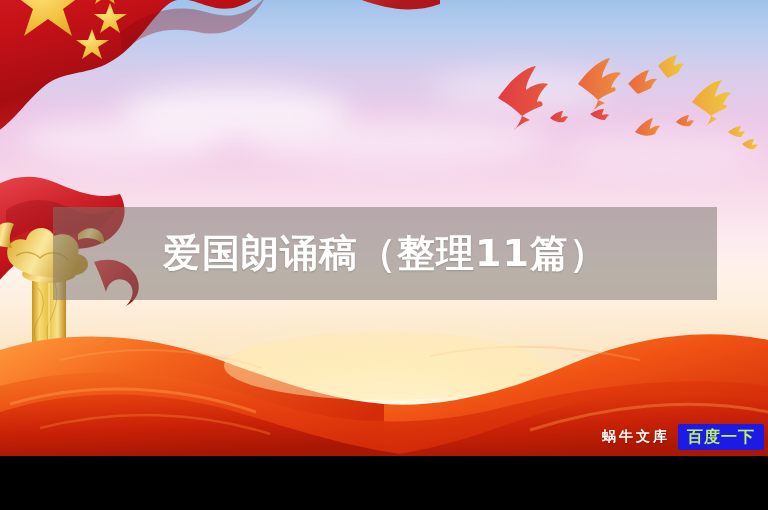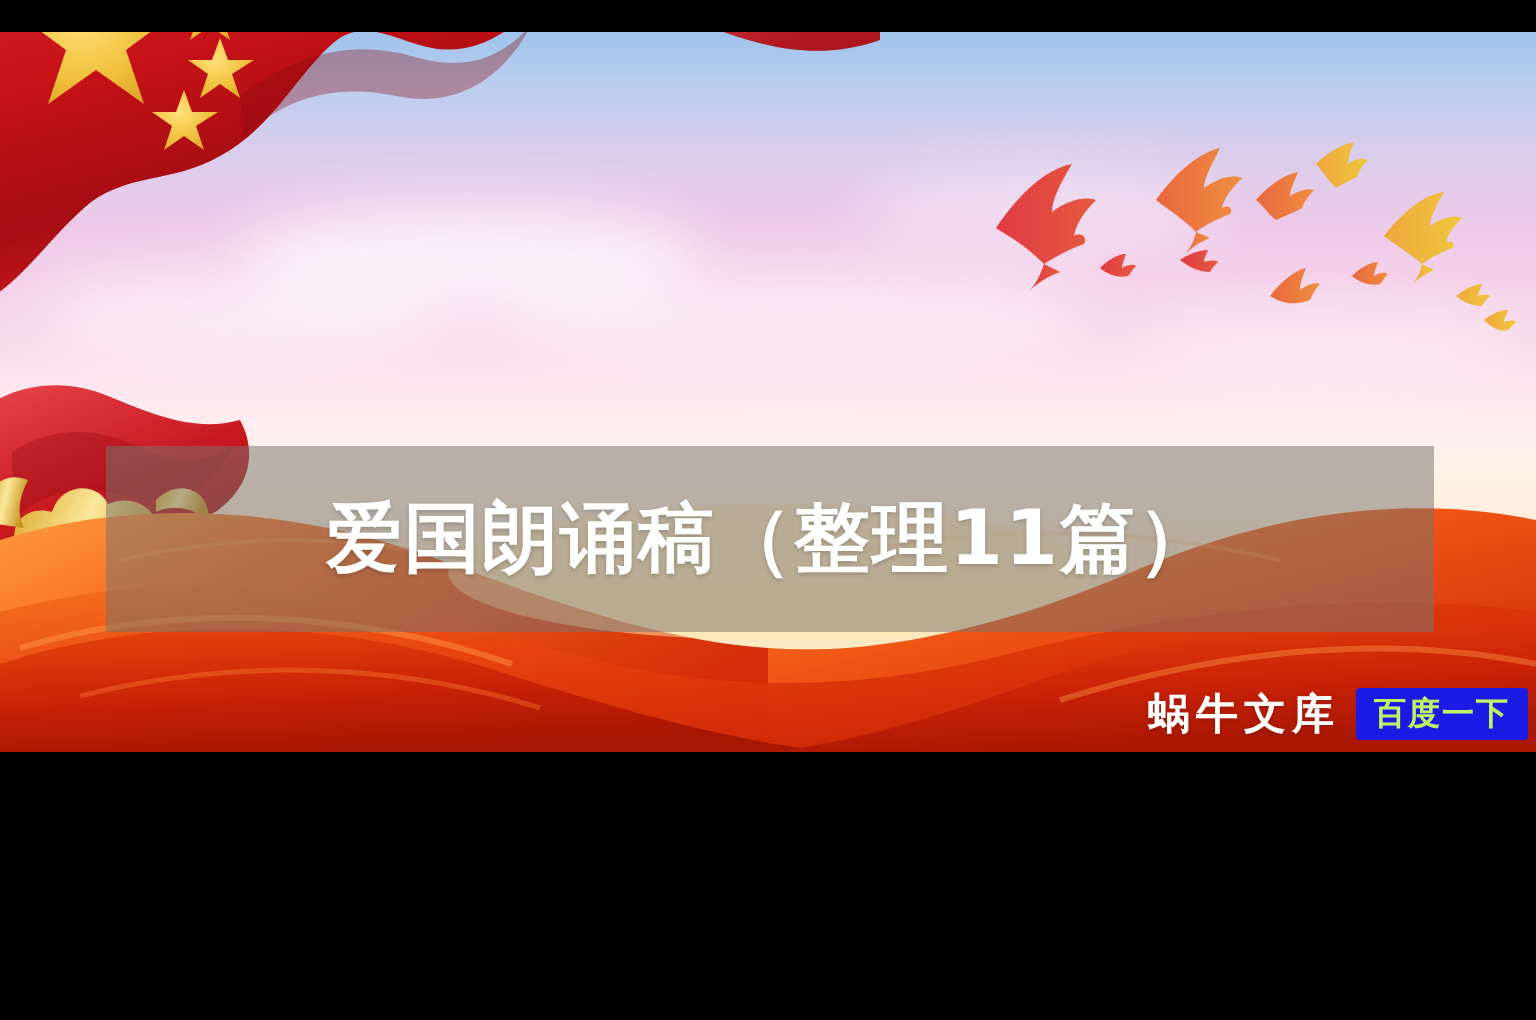--- a/index.html
+++ b/index.html
@@ -1,23 +1,22 @@
 <!DOCTYPE html>
 <html><head>
 <meta charset="utf-8">
 <style>
   html,body{margin:0;padding:0;background:#000;}
   body{font-family:"Liberation Sans","DejaVu Sans",sans-serif;}
 
   #stage{
     position:relative;
-    width:768px;height:360px;
+    width:768px;height:456px;
     overflow:hidden;
     background:#f6d8c0;
-    margin-top:16px;
   }
 
   
   .sky{
     position:absolute;inset:0;
     background:
       radial-gradient(120% 70% at 50% 96%, rgba(255,246,214,.95) 0%, rgba(255,238,198,.55) 22%, rgba(255,228,205,0) 46%),
       linear-gradient(180deg,
         #9fc3ea 0%,
         #b9cdee 7%,
@@ -107,21 +106,21 @@
     font-size:9px;font-weight:bold;line-height:14px;text-align:center;
     font-family:"DejaVu Sans","Liberation Sans",sans-serif;
   }
   .baidu-cn{
     color:#d4121a;font-size:17px;font-weight:bold;line-height:1;
     margin-left:1px;
     font-family:"DejaVu Sans","Liberation Sans",sans-serif;
   }
   .site-name{
     color:#ffffff;
-    font-size:21px;font-weight:bold;letter-spacing:3px;
+    font-size:14px;font-weight:bold;letter-spacing:3px;
     font-family:Liberation Serif, serif;
     text-shadow:0 1px 2px rgba(120,20,0,.5);
     line-height:1;
   }
   .search-btn{
     background:#1d1ae6;
     color:#bef264;
     font-size:16px;font-weight:bold;
     font-family:"DejaVu Sans","Liberation Sans",sans-serif;
     padding:4px 9px 5px 9px;

